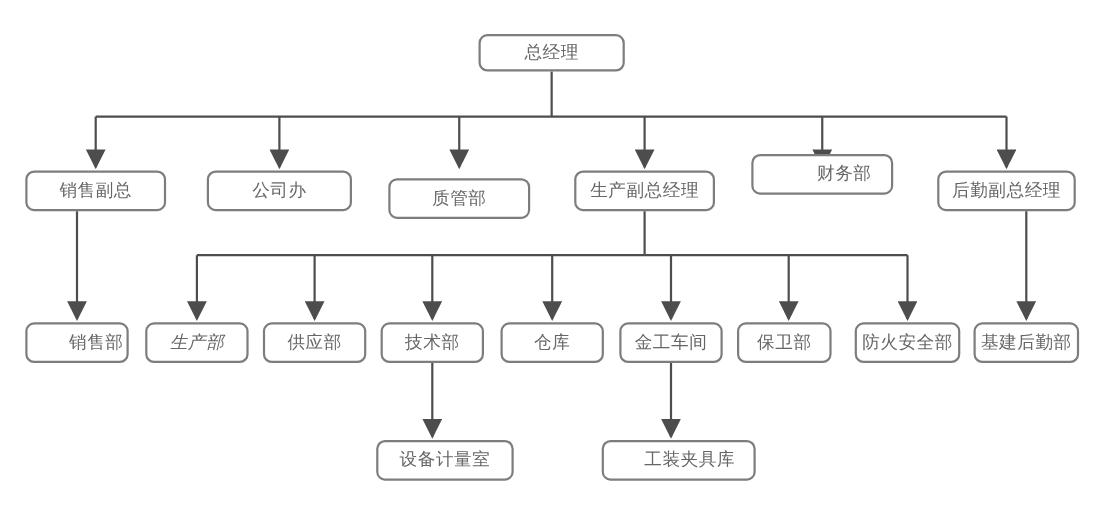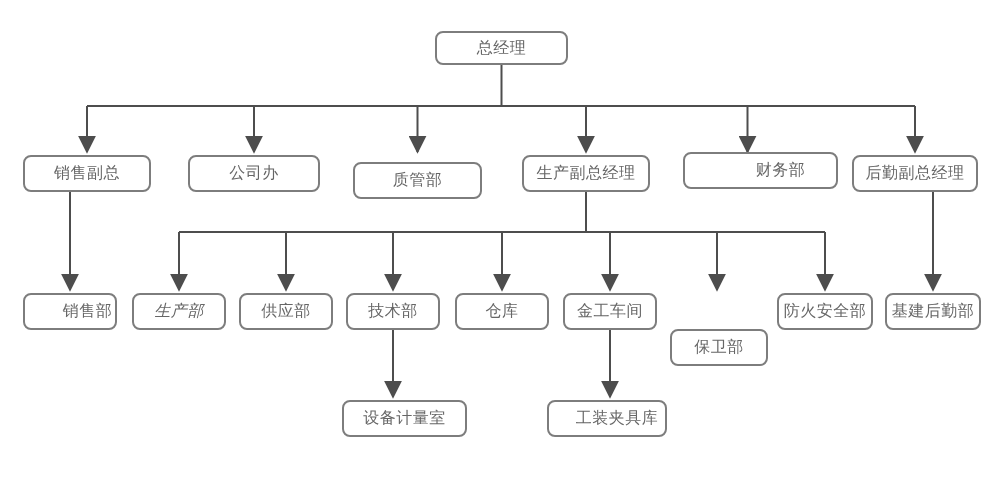--- a/index.html
+++ b/index.html
@@ -72,26 +72,26 @@
         <line x1="393" y1="330" x2="393" y2="397" stroke="#4d4d4d" stroke-width="2" marker-end="url(#arrowhead)"></line>
         <line x1="610" y1="330" x2="610" y2="397" stroke="#4d4d4d" stroke-width="2" marker-end="url(#arrowhead)"></line>
       </g>
   </svg>
 
 <div class="node" style="left: 435px; top: 31px; width: 133px; height: 34px;">总经理</div>
     <div class="node" style="left: 23px; top: 155px; width: 128px; height: 37px;">销售副总</div>
     <div class="node" style="left: 188px; top: 155px; width: 132px; height: 37px;">公司办</div>
     <div class="node" style="left: 353px; top: 162px; width: 129px; height: 37px;">质管部</div>
     <div class="node" style="left: 522px; top: 155px; width: 128px; height: 37px;">生产副总经理</div>
-    <div class="node" style="left: 683px; top: 152px; width: 155px; height: 37px; padding-left: 40px;">财务部</div>
+    <div class="node" style="left: 683px; top: 140px; width: 129px; height: 37px; padding-left: 40px;">财务部</div>
     <div class="node" style="left: 852px; top: 155px; width: 126px; height: 37px;">后勤副总经理</div>
     <div class="node" style="left: 23px; top: 293px; width: 94px; height: 37px; padding-left: 35px;">销售部</div>
     <div class="node" style="left: 132px; top: 293px; width: 94px; height: 37px; font-style: italic;">生产部</div>
     <div class="node" style="left: 239px; top: 293px; width: 94px; height: 37px;">供应部</div>
     <div class="node" style="left: 455px; top: 293px; width: 94px; height: 37px;">仓库</div>
     <div class="node" style="left: 346px; top: 293px; width: 94px; height: 37px;">技术部</div>
     <div class="node" style="left: 563px; top: 293px; width: 94px; height: 37px;">金工车间</div>
-    <div class="node" style="left: 670px; top: 293px; width: 98px; height: 37px; margin-top: 36px;">保卫部</div>
+    <div class="node" style="left: 670px; top: 293px; width: 86px; height: 37px;">保卫部</div>
     <div class="node" style="left: 777px; top: 293px; width: 96px; height: 37px;">防火安全部</div>
     <div class="node" style="left: 885px; top: 293px; width: 96px; height: 37px;">基建后勤部</div>
     <div class="node" style="left: 330px; top: 400px; width: 125px; height: 37px; margin-left: 12px;">设备计量室</div>
-    <div class="node" style="left: 547px; top: 400px; width: 120px; height: 37px; padding-left: 20px;">工装夹具库</div>
+    <div class="node" style="left: 547px; top: 400px; width: 140px; height: 37px; padding-left: 20px;">工装夹具库</div>
   </div>
 
 </body></html>

